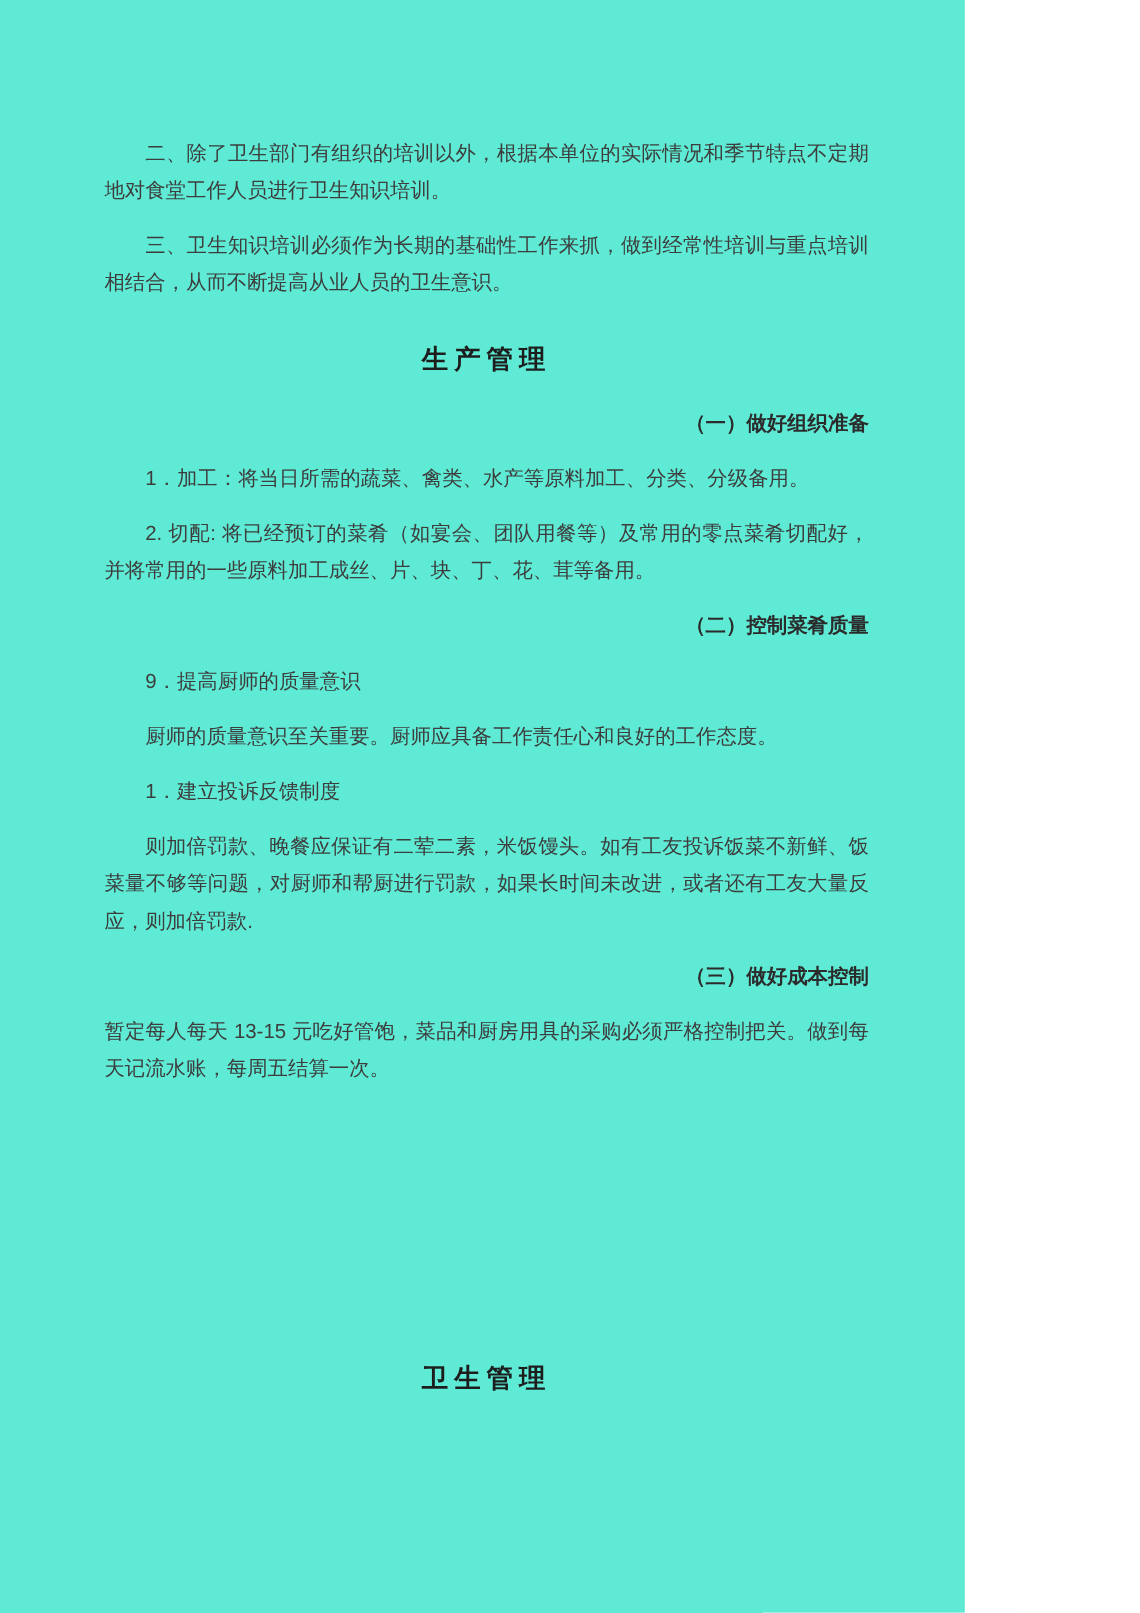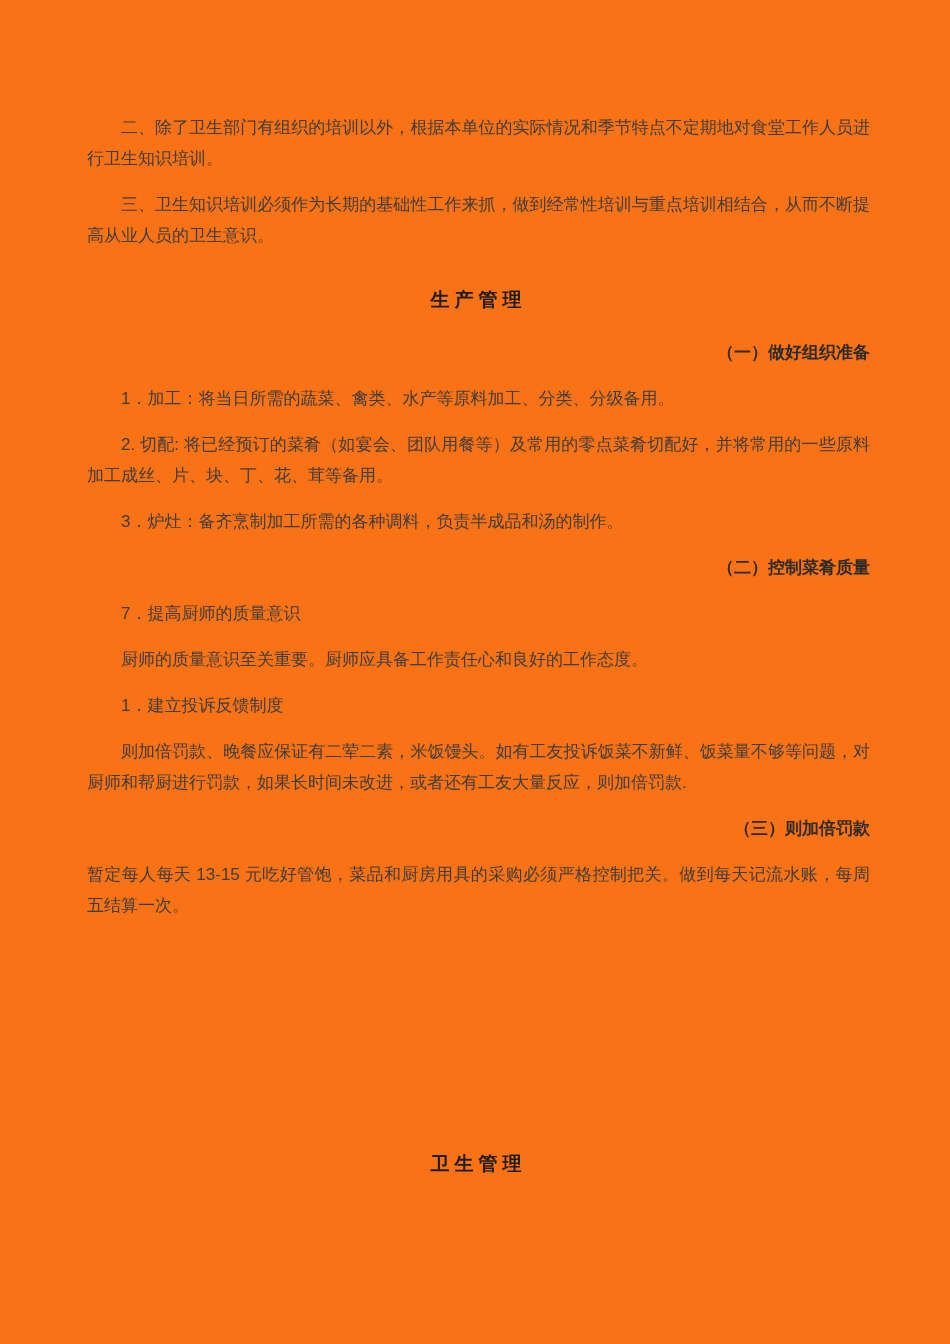--- a/index.html
+++ b/index.html
@@ -7,24 +7,24 @@
     padding: 0;
     background: #ffffff;
   }
   body {
     width: 950px;
     height: 1344px;
     font-family: "Liberation Sans", "DejaVu Sans", sans-serif;
   }
   .page {
     box-sizing: border-box;
-    width: 950px;
+    width: 804px;
     height: 1344px;
     padding: 112px 80px 16px 87px;
-    background: #f97316;
+    background: #5eead4;
     color: #3d3d3d;
     overflow: hidden;
   }
   .page p,
   .page h3 {
     font-size: 17px;
     line-height: 31px;
     margin: 0 0 15px 0;
     text-align: justify;
     font-weight: normal;
@@ -34,21 +34,21 @@
     text-indent: 34px;
   }
   h3.sub-heading {
     font-weight: bold;
     color: #2b2b2b;
     text-indent: 20px;
     text-align: right;
   }
   h2.chapter-heading {
     font-family: Liberation Sans, sans-serif;
-    font-size: 19px;
+    font-size: 22px;
     line-height: 31px;
     font-weight: bold;
     letter-spacing: 5px;
     text-align: center;
     color: #1d1d1d;
     margin: 33px 0 22px 0;
   }
   h2.chapter-heading.hygiene {
     margin-top: 227px;
     margin-bottom: 0;
@@ -64,31 +64,30 @@
   <p class="indent">三、卫生知识培训必须作为长期的基础性工作来抓，做到经常性培训与重点培训相结合，从而不断提高从业人员的卫生意识。</p>
 
   <h2 class="chapter-heading">生产管理</h2>
 
   <h3 class="sub-heading">（一）做好组织准备</h3>
 
   <p class="indent">1．加工：将当日所需的蔬菜、禽类、水产等原料加工、分类、分级备用。</p>
 
   <p class="indent">2. 切配: 将已经预订的菜肴（如宴会、团队用餐等）及常用的零点菜肴切配好，并将常用的一些原料加工成丝、片、块、丁、花、茸等备用。</p>
 
-  <p class="indent">3．炉灶：备齐烹制加工所需的各种调料，负责半成品和汤的制作。</p>
 
   <h3 class="sub-heading">（二）控制菜肴质量</h3>
 
-  <p class="indent">7．提高厨师的质量意识</p>
+  <p class="indent">9．提高厨师的质量意识</p>
 
   <p class="indent">厨师的质量意识至关重要。厨师应具备工作责任心和良好的工作态度。</p>
 
   <p class="indent">1．建立投诉反馈制度</p>
 
   <p class="indent">则加倍罚款、晚餐应保证有二荤二素，米饭馒头。如有工友投诉饭菜不新鲜、饭菜量不够等问题，对厨师和帮厨进行罚款，如果长时间未改进，或者还有工友大量反应，则加倍罚款.</p>
 
-  <h3 class="sub-heading">（三）则加倍罚款</h3>
+  <h3 class="sub-heading">（三）做好成本控制</h3>
 
   <p>暂定每人每天 13-15 元吃好管饱，菜品和厨房用具的采购必须严格控制把关。做到每天记流水账，每周五结算一次。</p>
 
   <h2 class="chapter-heading hygiene">卫生管理</h2>
 
 </div>
 
 </body></html>

